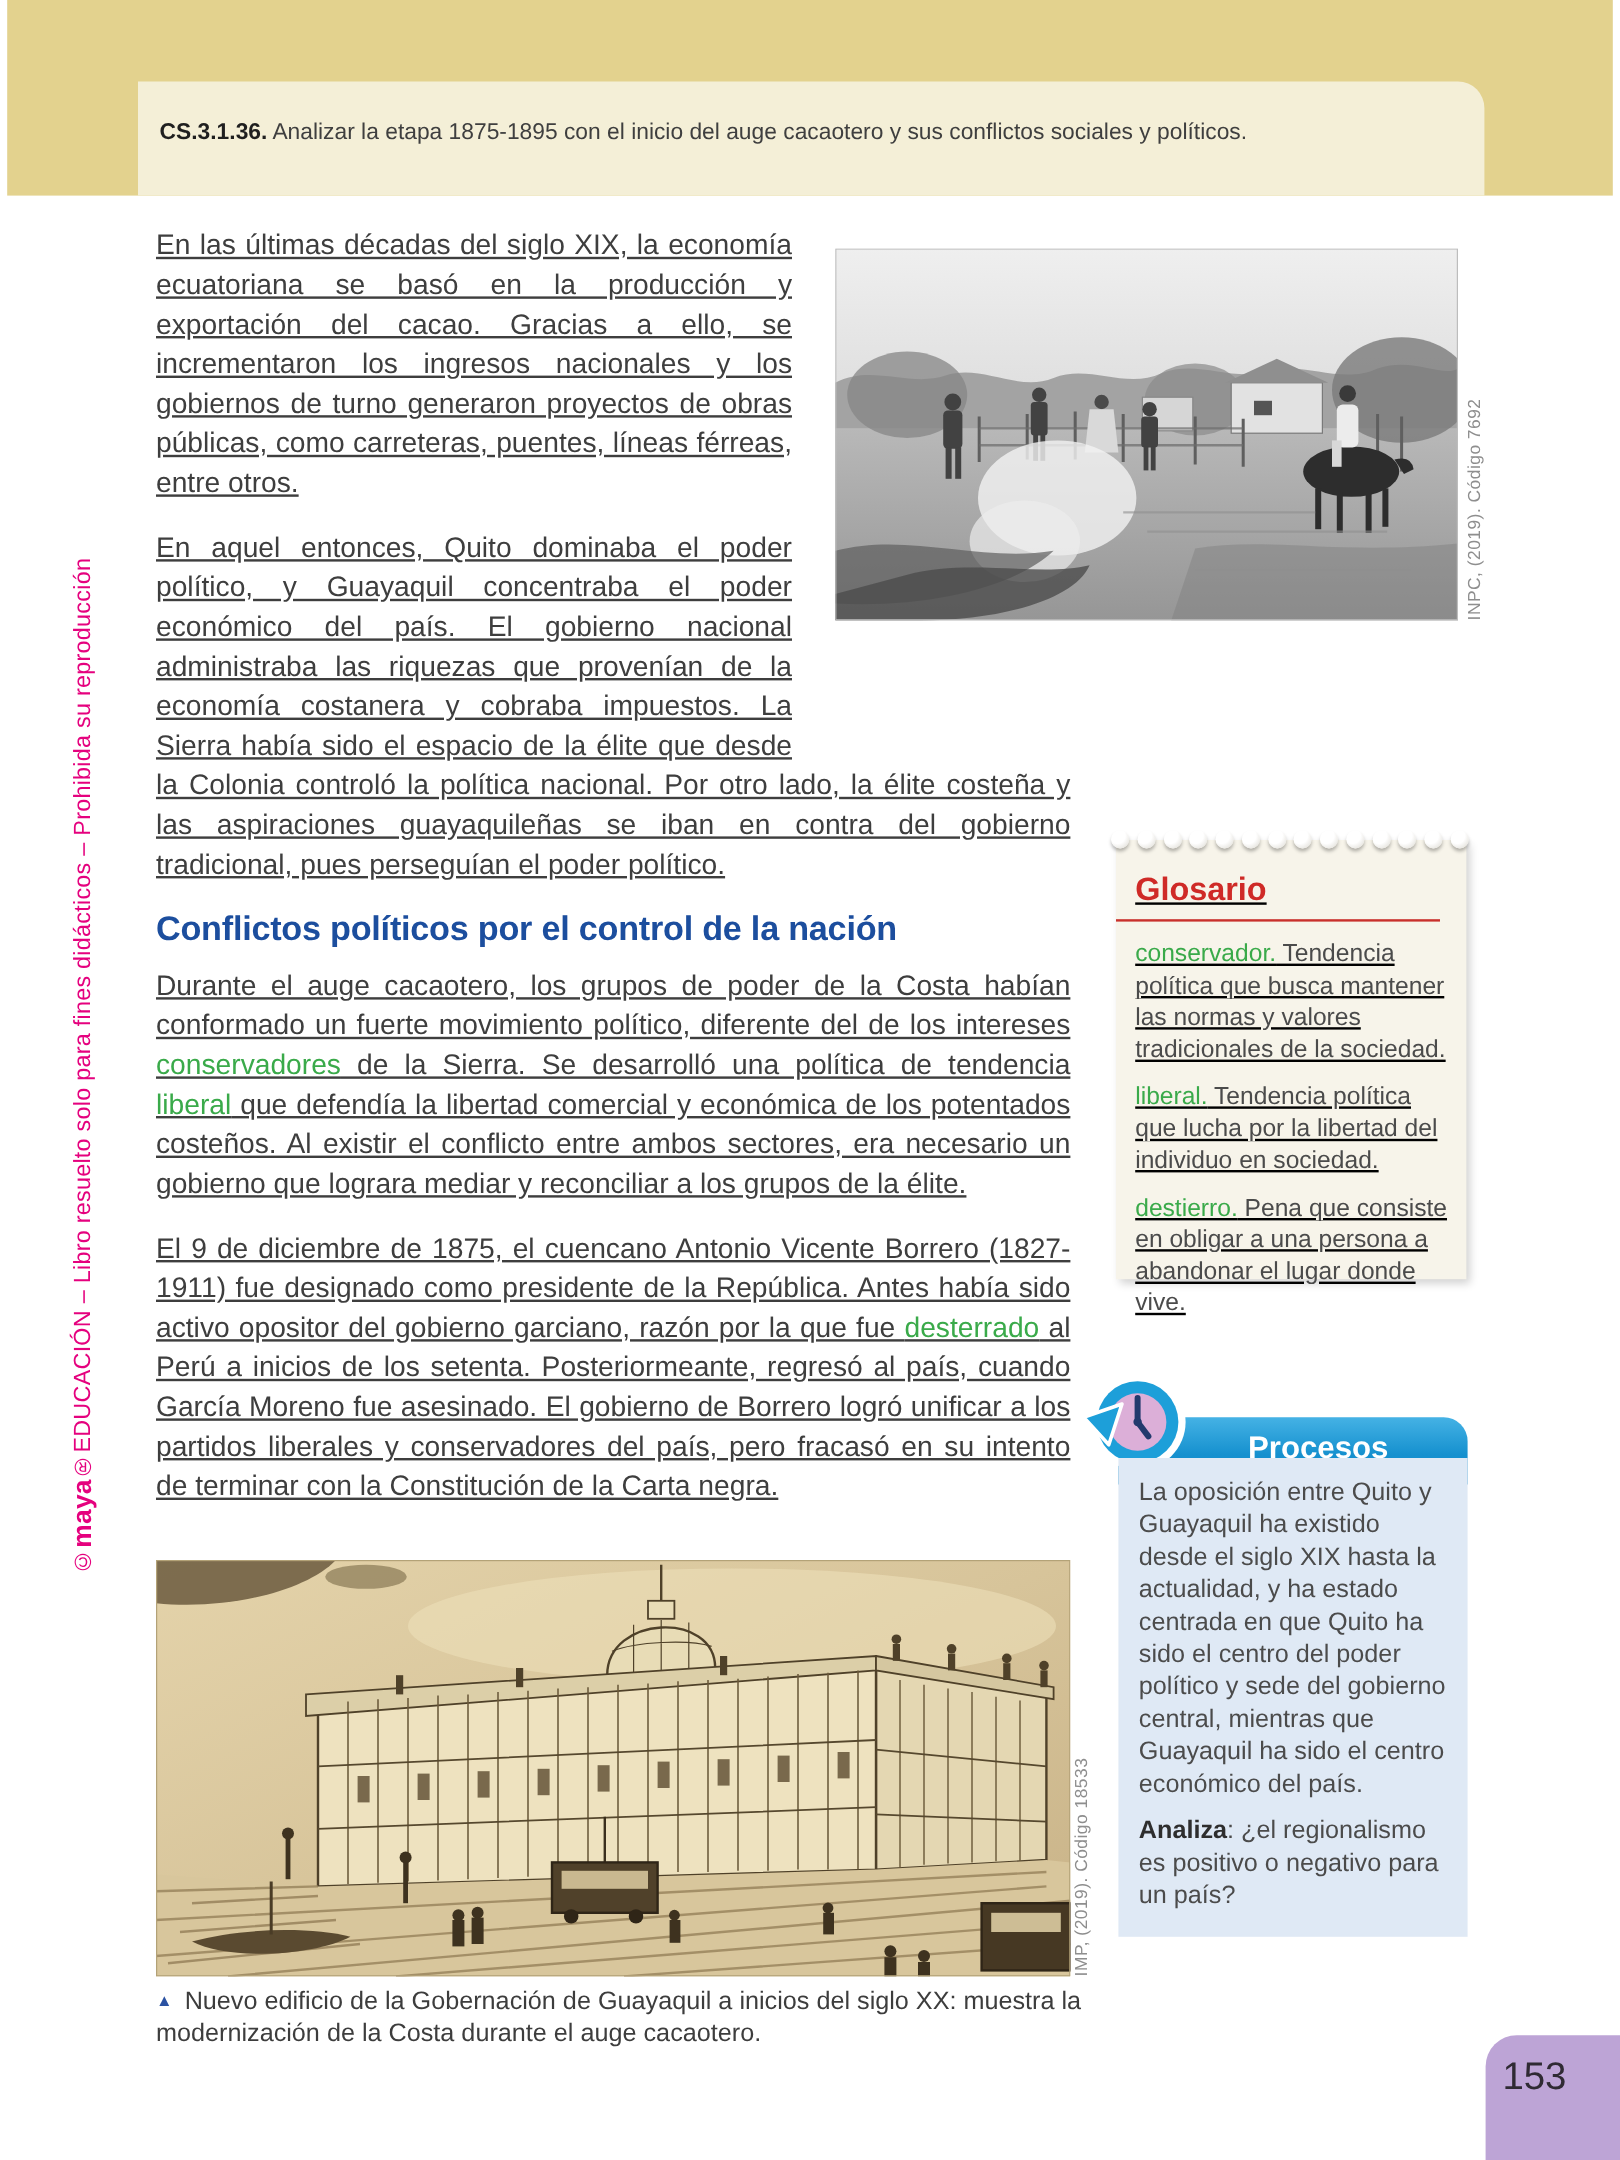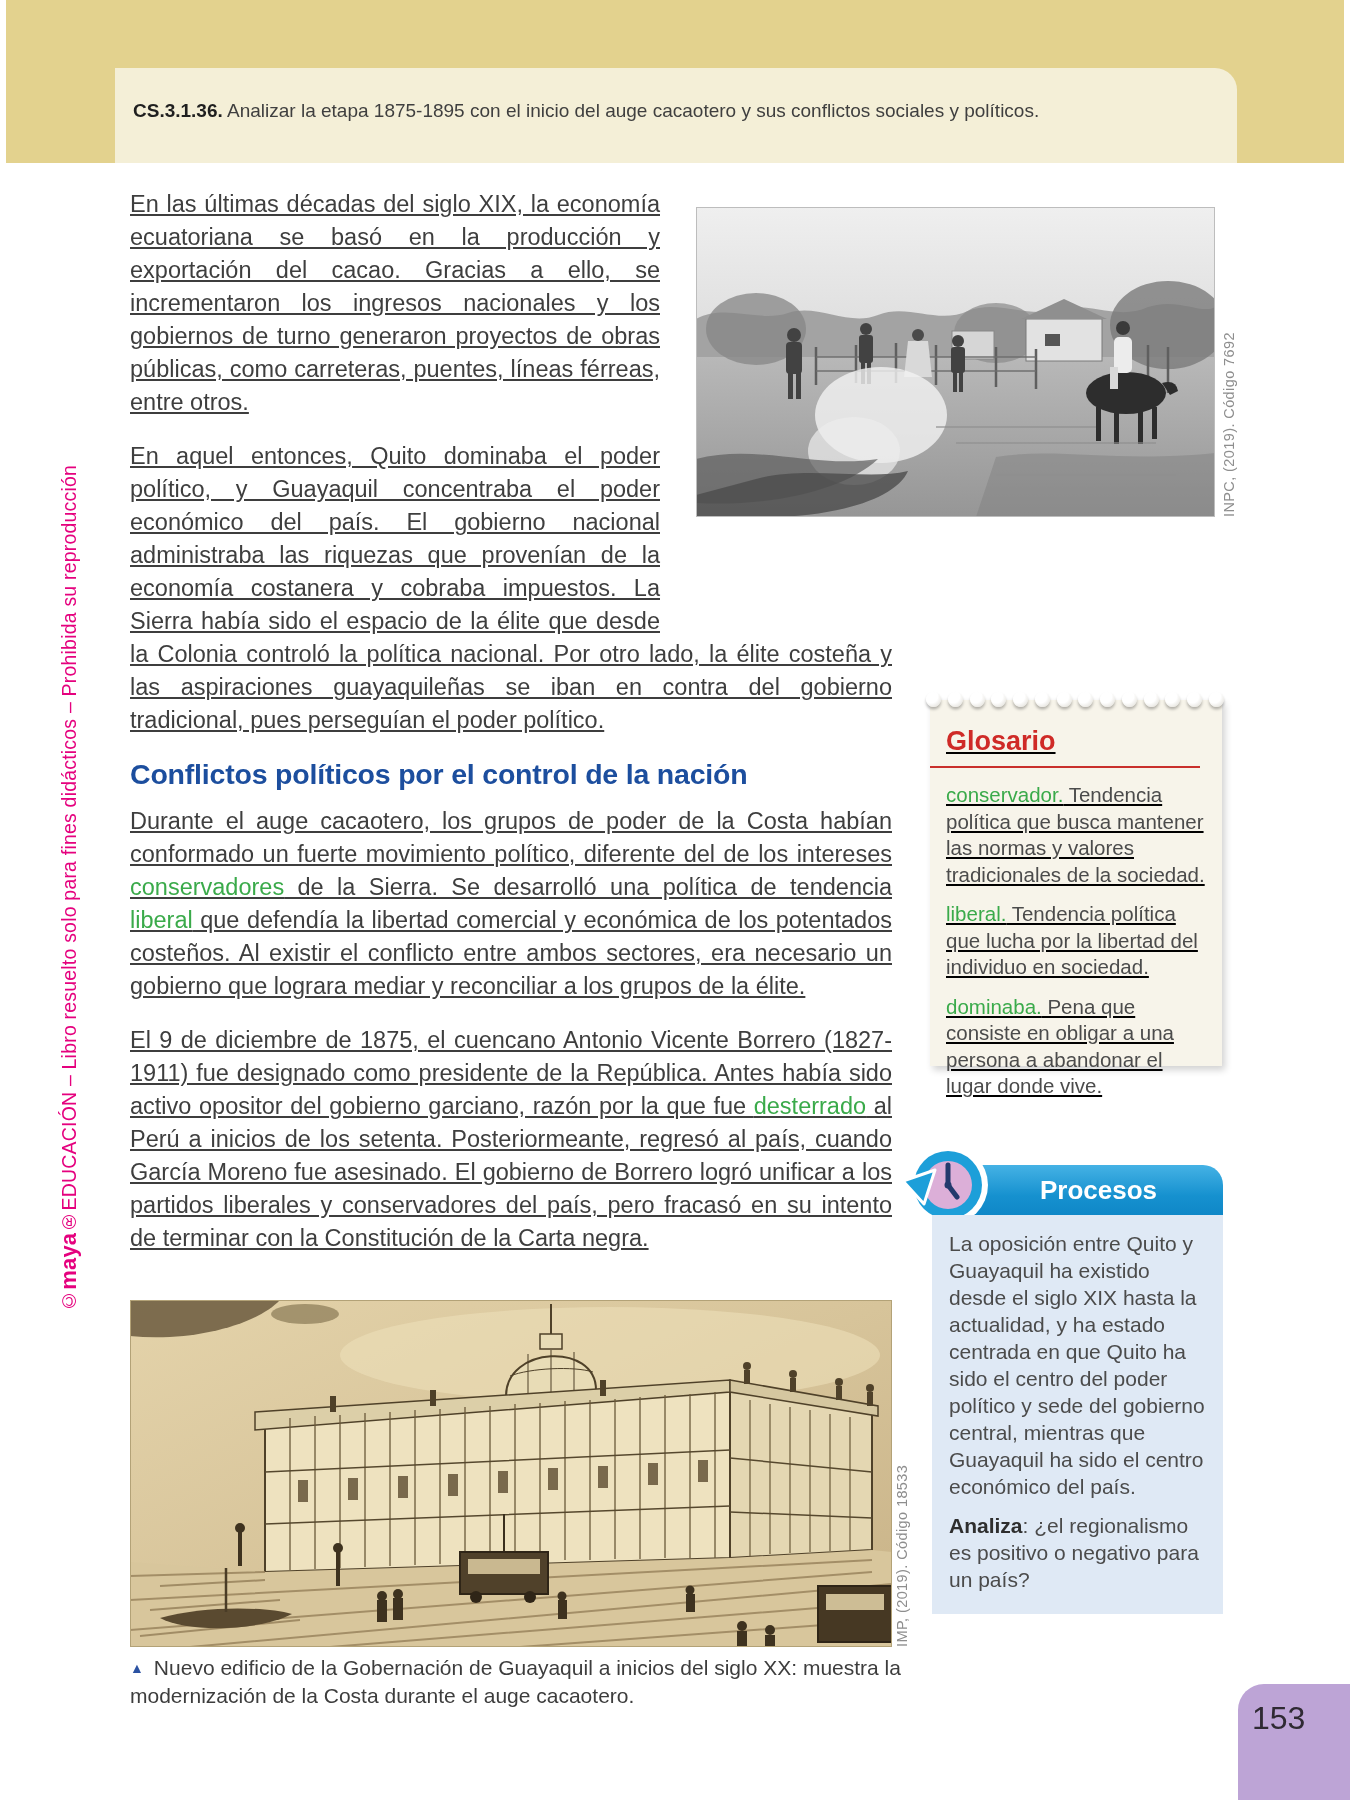--- a/index.html
+++ b/index.html
@@ -52,34 +52,34 @@
         background:radial-gradient(circle at 35% 30%,#ffffff 45%,#e4e2dc 85%);
         box-shadow:0 2.5px 3px rgba(0,0,0,.28);}
   .glossary .inner{padding:26px 16px 0 16px;}
   .glos-title{font-size:27px;font-weight:bold;color:#cf2a27;margin:0 0 9px 0;}
   .glos-rule{border:none;border-top:2.5px solid #c9302c;margin:0 6px 14px -16px;}
   .glos-entry{font-size:20.5px;line-height:26.5px;color:#4b4b4b;margin:0 0 13px 0;}
   .glos-entry .term{color:#3aaa4a;}
 
   
   .process{position:absolute;left:932px;top:1165px;width:291px;height:449px;}
-  .process-header{position:absolute;left:0;top:0;right:0;height:56px;
+  .process-header{position:absolute;left:0;top:16px;right:0;height:56px;
                   background:linear-gradient(180deg,#45b2e5 0%,#1691cf 55%,#0d84c5 100%);
                   border-radius:0 20px 0 0;}
   .process-header .t{display:block;padding-left:108px;line-height:50px;
                      color:#ffffff;font-weight:bold;font-size:26px;}
   .process-body{position:absolute;left:0;top:50px;right:0;bottom:0;background:#dfe9f5;
                 padding:15px 15px 0 17px;box-sizing:border-box;
                 font-size:21px;line-height:27px;color:#4b4b4b;overflow:hidden;}
   .process-body p{margin:0 0 12px 0;}
   .process-body .lbl{font-weight:bold;color:#2e2e2e;}
   .process-icon{position:absolute;left:-31px;top:-24px;width:92px;height:92px;}
 
   
-  .pagenum{position:absolute;right:0;bottom:0;width:112px;height:116px;
+  .pagenum{position:absolute;right:0;bottom:0;width:112px;height:104px;
            background:#bda4d6;border-radius:26px 0 0 0;margin-left:12px;}
   .pagenum span{display:block;padding:16px 0 0 14px;font-size:32px;color:#2f2a33;}
 </style>
 </head>
 <body>
 
 <div class="page">
 
   <div class="top-band">
     <div class="header-panel">
@@ -271,21 +271,21 @@
         <i class="hole"></i>
         <i class="hole"></i>
         <i class="hole"></i>
         <i class="hole"></i>
     </div>
     <div class="inner">
       <div class="glos-title">Glosario</div>
       <hr class="glos-rule">
       <p class="glos-entry"><span class="term">conservador.</span><span> Tendencia política que busca mantener las normas y valores tradicionales de la sociedad.</span></p>
       <p class="glos-entry"><span class="term">liberal.</span><span> Tendencia política que lucha por la libertad del individuo en sociedad.</span></p>
-      <p class="glos-entry"><span class="term">dominaba.</span><span> Pena que consiste en obligar a una persona a abandonar el lugar donde vive.</span></p>
+      <p class="glos-entry"><span class="term">destierro.</span><span> Pena que consiste en obligar a una persona a abandonar el lugar donde vive.</span></p>
     </div>
   </aside>
 
   <aside class="process">
     <div class="process-header">
       <span class="t">Procesos</span>
     </div>
     <svg class="process-icon" viewBox="0 0 92 92">
       <circle cx="47" cy="44" r="40" fill="#ffffff"></circle>
       <circle cx="47" cy="44" r="34" fill="#1d9fd9"></circle>

